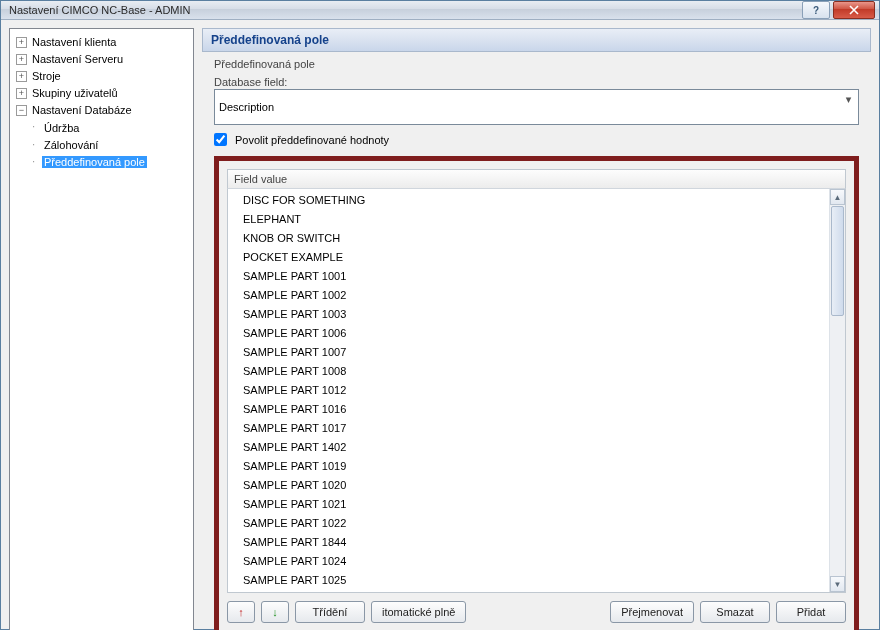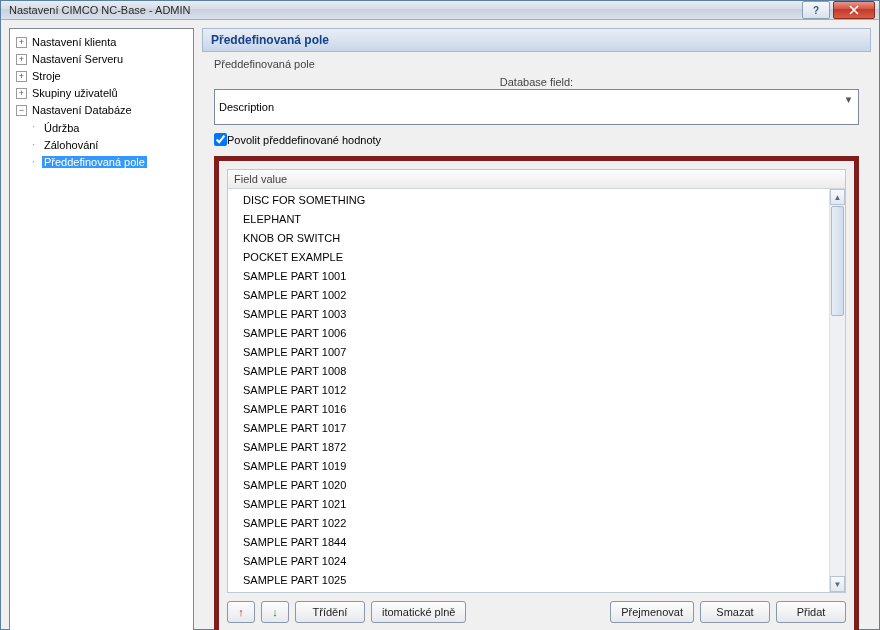--- a/index.html
+++ b/index.html
@@ -95,38 +95,38 @@
     color: #15428b;
     font-size: 12px;
   }
   .pane-body {
     flex: 1;
     padding: 6px 12px 0 12px;
     display: flex; flex-direction: column;
     min-height: 0;
   }
   .subtitle { color: #444; margin-bottom: 6px; }
-  .formrow { margin-bottom: 4px; text-align: center; }
+  .formrow { margin-bottom: 4px; }
   .formrow label { display: block; margin-bottom: 1px; color: #444; }
   .dropdown {
     width: 100%;
     height: 36px;
     border: 1px solid #7a8a9a;
     background: #fff;
     display: flex; align-items: center;
     padding: 0 4px;
     position: relative;
   }
   .dropdown .arrow {
     position: absolute; right: 2px; top: 2px;
     width: 15px; height: 14px;
     display: flex; align-items: center; justify-content: center;
     color: #555;
   }
-  .checkbox { display: flex; align-items: center; gap: 0; margin-top: 4px; margin-bottom: 10px; }
+  .checkbox { display: flex; align-items: center; gap: 8px; margin-top: 4px; margin-bottom: 10px; }
   .checkbox input { margin: 0; }
 
   .listframe {
     flex: 1;
     border: 5px solid #7f1d1d;
     display: flex; flex-direction: column;
     min-height: 0;
     padding: 8px;
     background: #f0f0f0;
   }
@@ -265,21 +265,21 @@
                   <div class="row">POCKET EXAMPLE</div>
                   <div class="row">SAMPLE PART 1001</div>
                   <div class="row">SAMPLE PART 1002</div>
                   <div class="row">SAMPLE PART 1003</div>
                   <div class="row">SAMPLE PART 1006</div>
                   <div class="row">SAMPLE PART 1007</div>
                   <div class="row">SAMPLE PART 1008</div>
                   <div class="row">SAMPLE PART 1012</div>
                   <div class="row">SAMPLE PART 1016</div>
                   <div class="row">SAMPLE PART 1017</div>
-                  <div class="row">SAMPLE PART 1872</div>
+                  <div class="row">SAMPLE PART 1402</div>
                   <div class="row">SAMPLE PART 1019</div>
                   <div class="row">SAMPLE PART 1020</div>
                   <div class="row">SAMPLE PART 1021</div>
                   <div class="row">SAMPLE PART 1022</div>
                   <div class="row">SAMPLE PART 1844</div>
                   <div class="row">SAMPLE PART 1024</div>
                   <div class="row">SAMPLE PART 1025</div>
                 </div>
               <div class="scrollbar">
                 <div class="sb-btn sb-up">▲</div>

